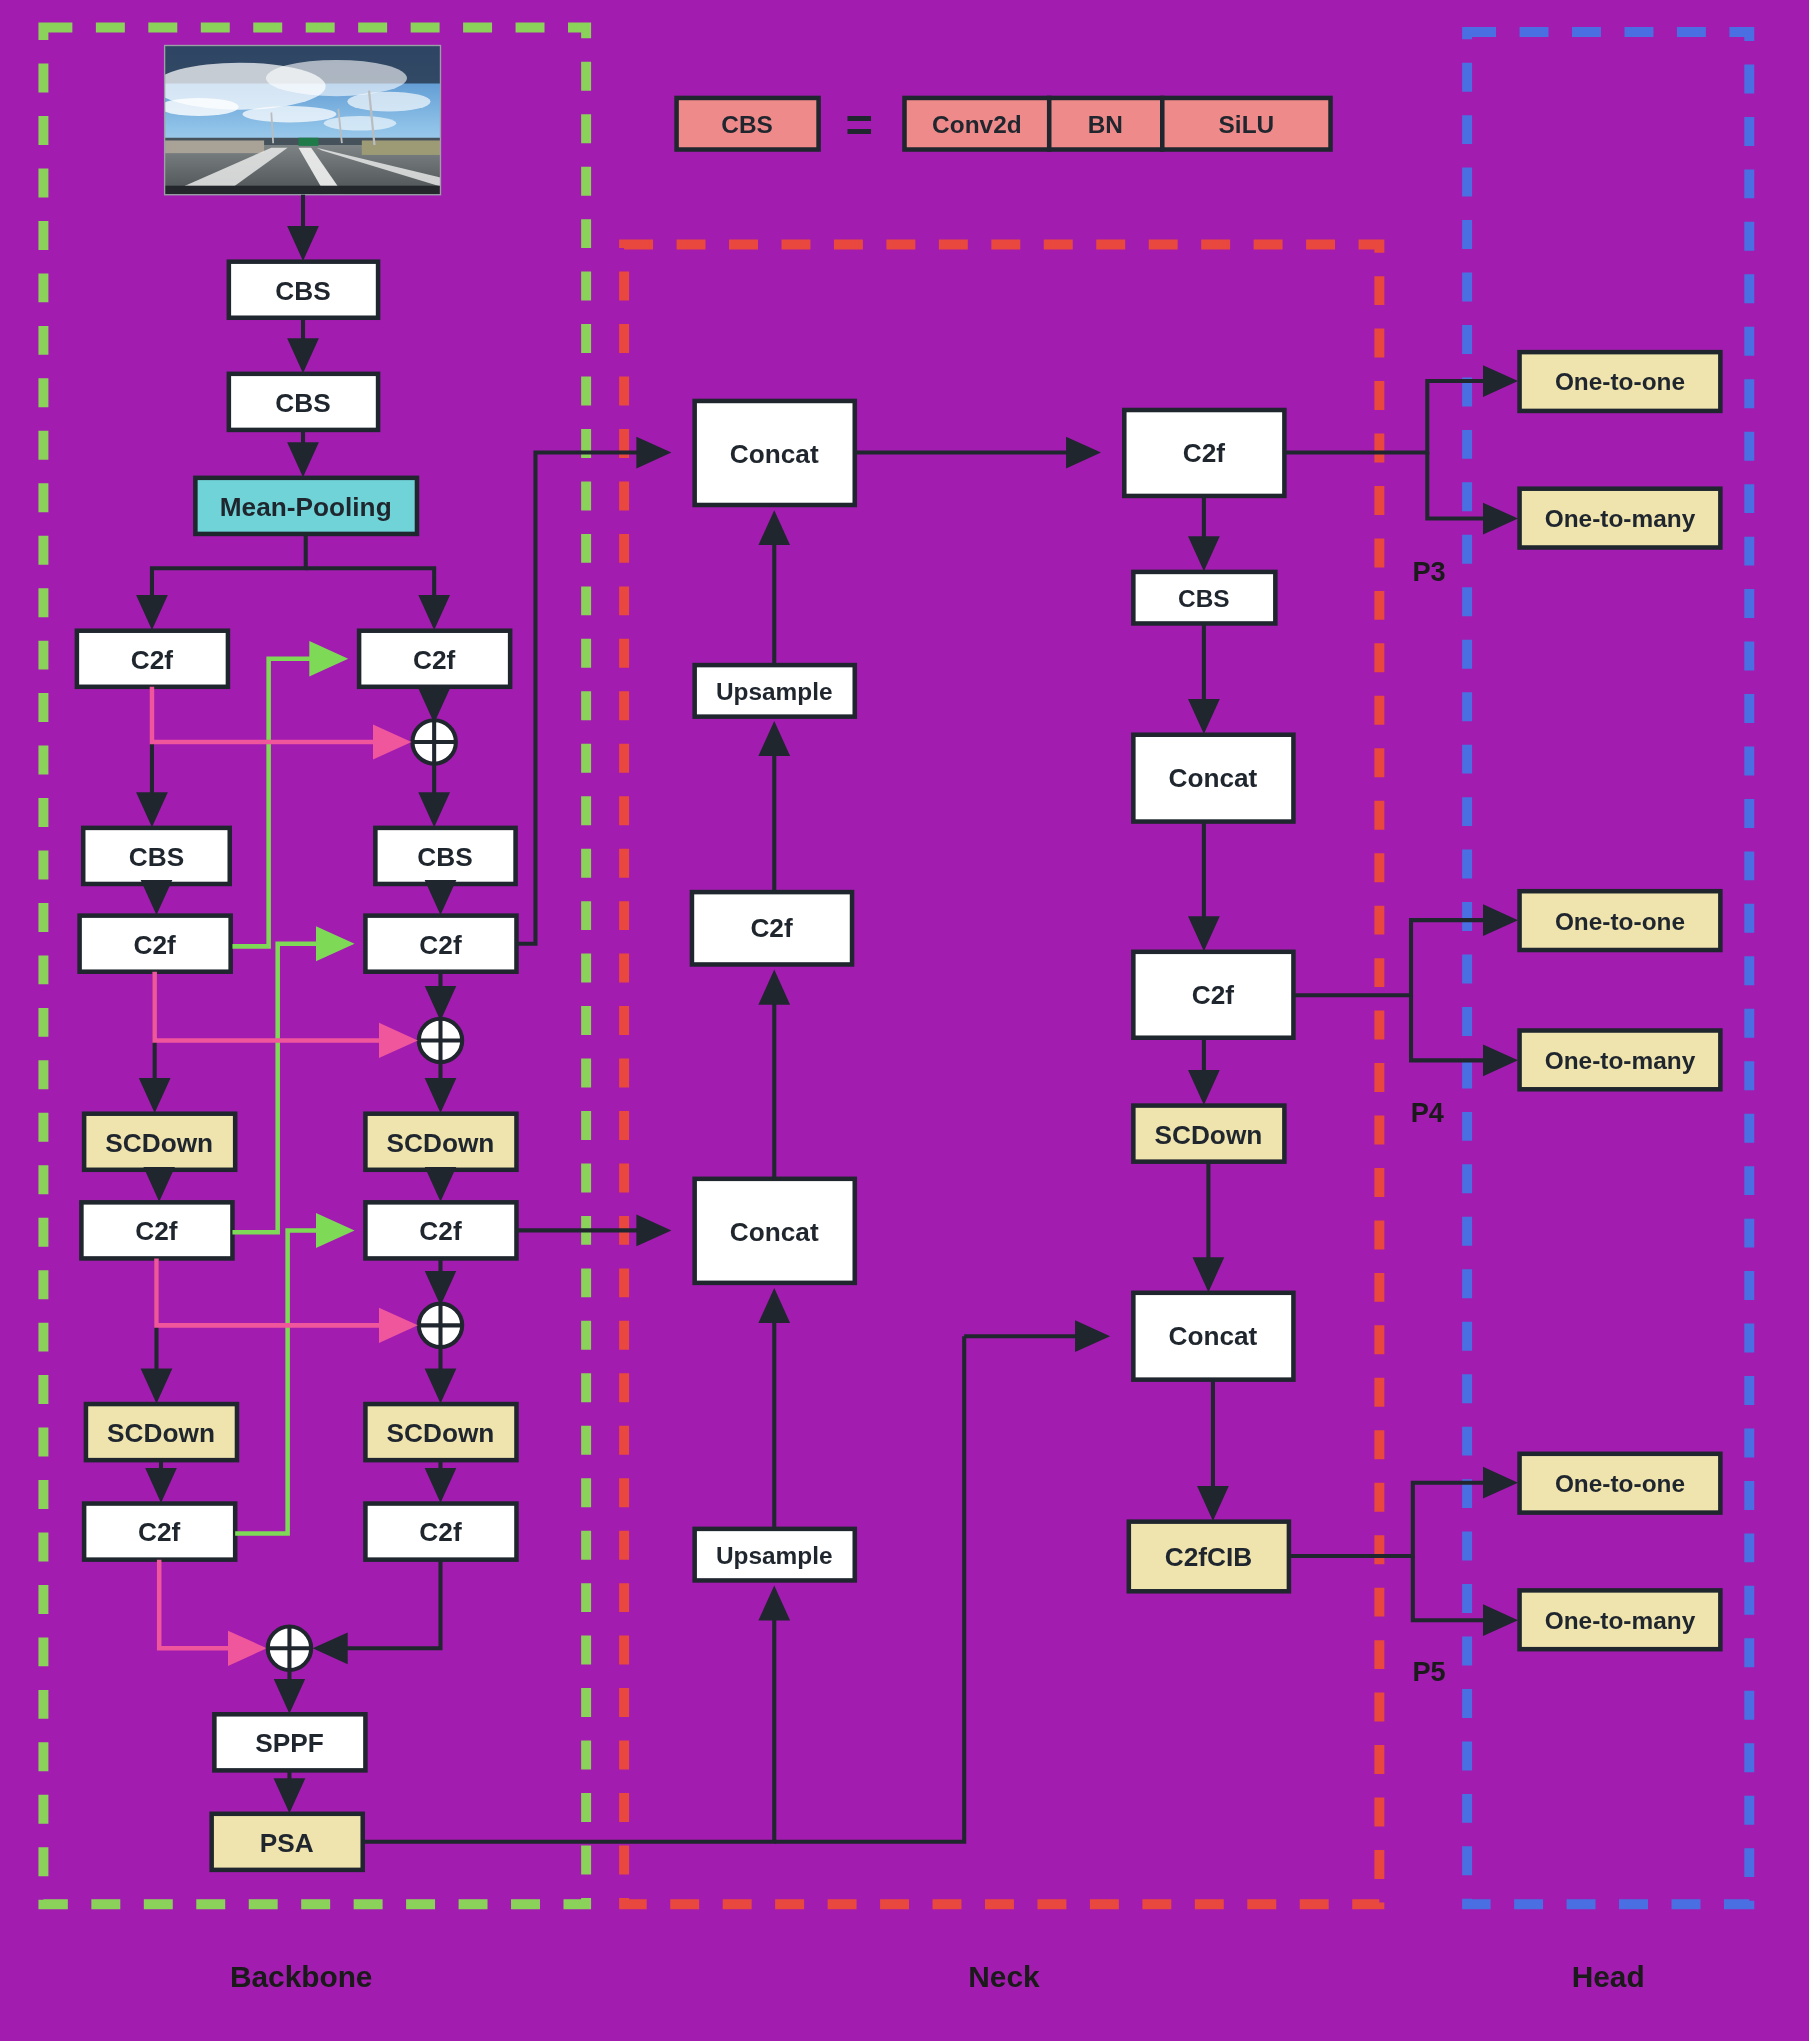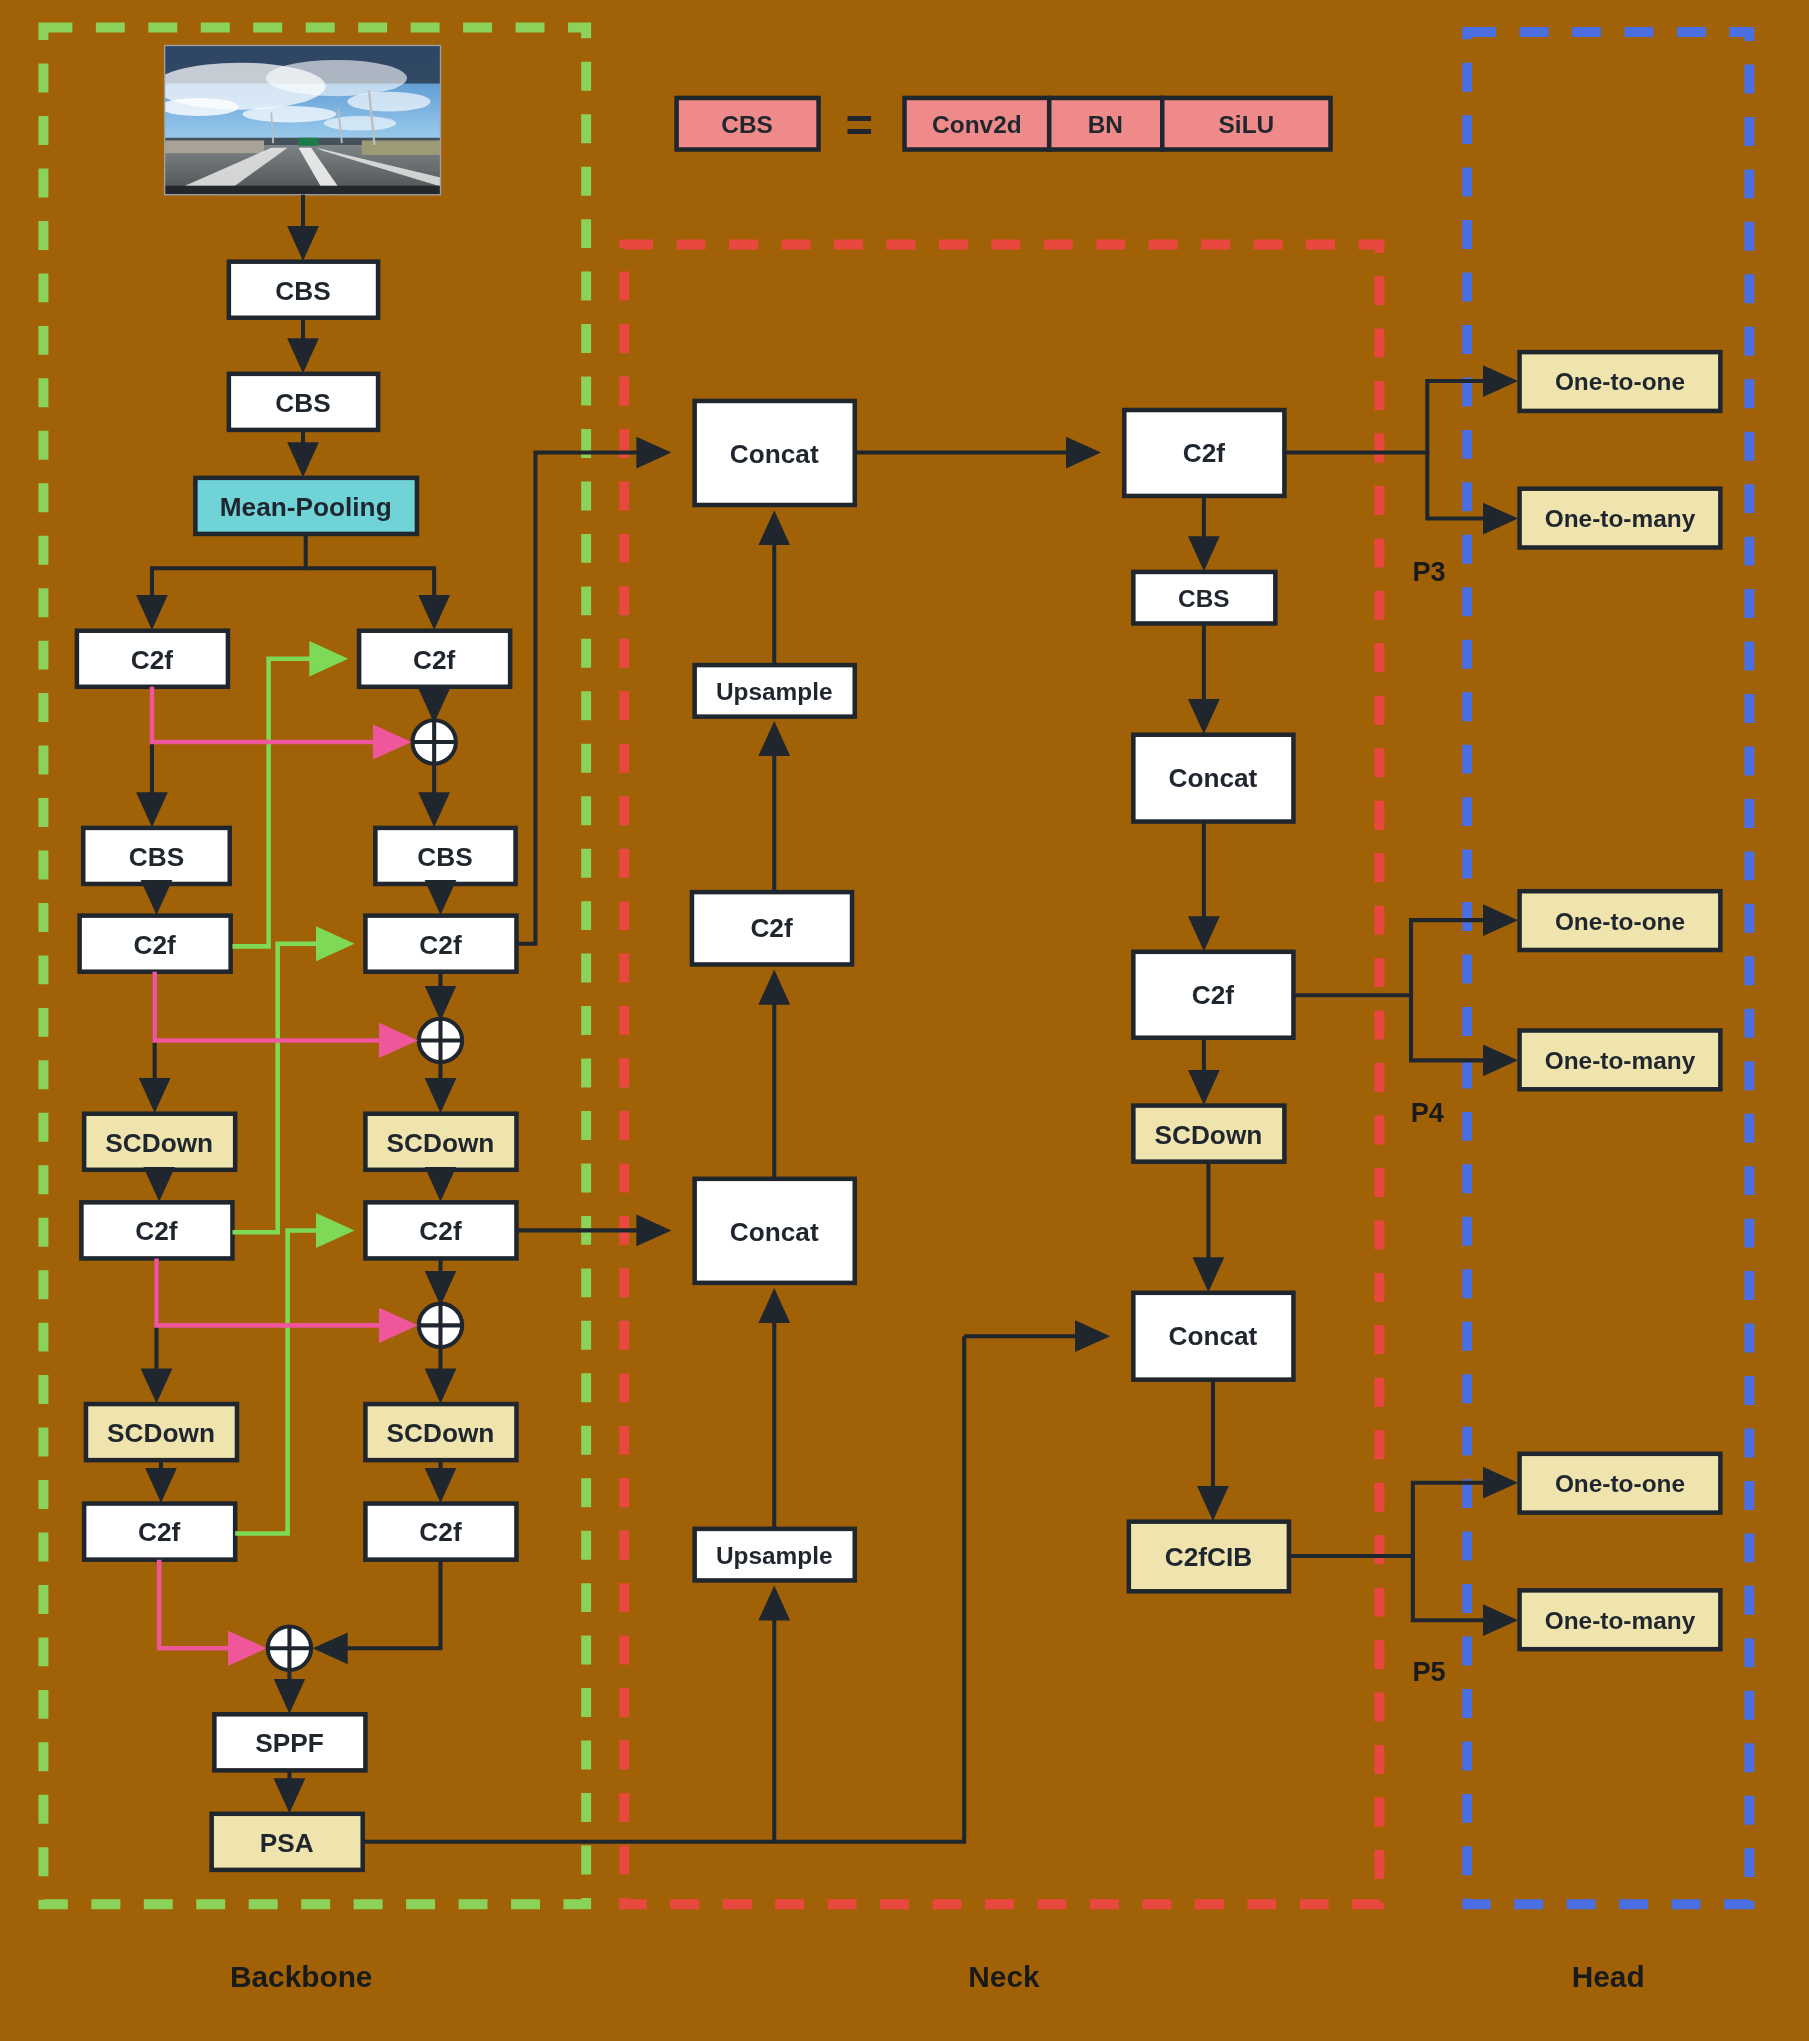--- a/index.html
+++ b/index.html
@@ -1,17 +1,17 @@
 <!DOCTYPE html>
 <html style="font-size:14.5px"><head>
 <meta charset="utf-8">
 <style>
   html,body{margin:0;padding:0;background:#ffffff;}
   body{font-family:"Liberation Sans",sans-serif;}
-  #stage{position:relative;width:1809px;height:2042px;background:#a16207;overflow:hidden;}
+  #stage{position:relative;width:1809px;height:2042px;background:#a21caf;overflow:hidden;}
   svg{position:absolute;left:0;top:0;width:1809px;height:2042px;}
   .nodetext{font-family:"Liberation Sans",sans-serif;font-weight:bold;fill:#1f262e;text-anchor:middle;dominant-baseline:central;}
   .secLabel{font-family:"Liberation Sans",sans-serif;font-weight:bold;font-size:33px;fill:#1a1a1a;text-anchor:middle;dominant-baseline:central;}
   .plabel{font-family:"Liberation Sans",sans-serif;font-weight:bold;font-size:30px;fill:#1a1a1a;text-anchor:middle;dominant-baseline:central;}
   .box{stroke:#1f262e;stroke-width:5;}
   .boxwhite{fill:#ffffff;}
   .boxtan{fill:#EFE3AE;}
   .boxcyan{fill:#6FD3D8;}
   .boxred{fill:#EE8A8A;}
   .ln{stroke:#1f262e;stroke-width:4.5;fill:none;}

